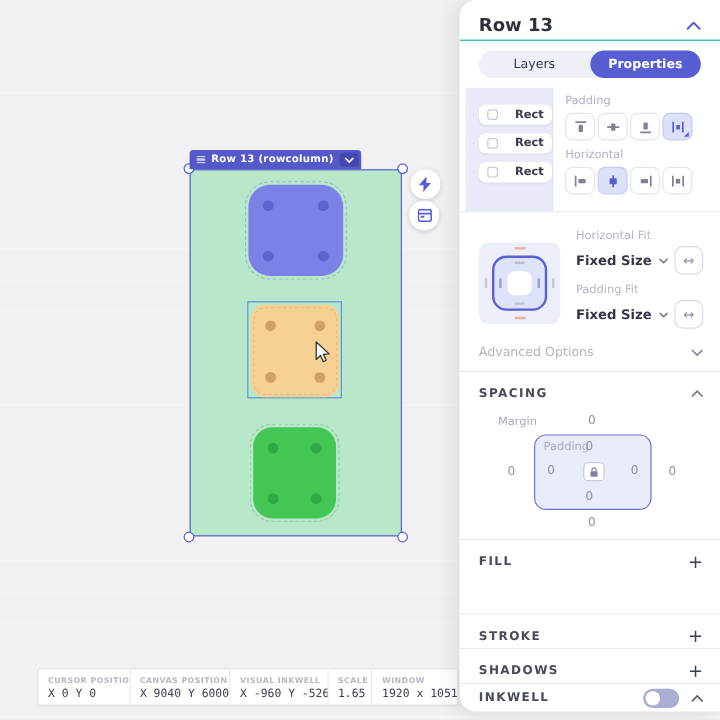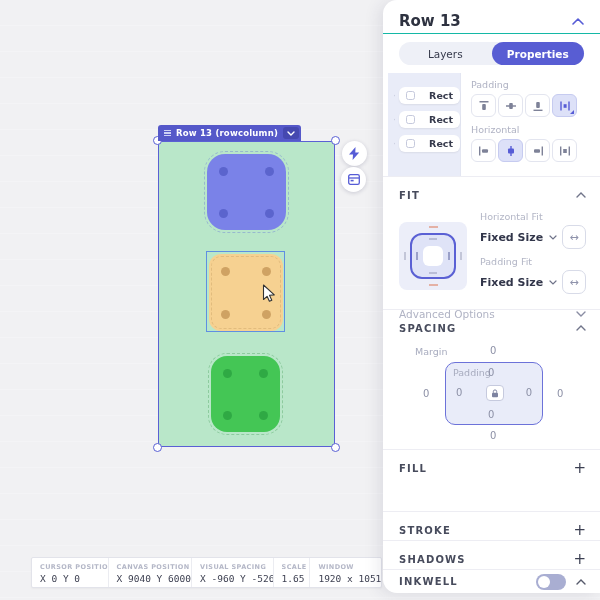--- a/index.html
+++ b/index.html
@@ -234,21 +234,21 @@
   <div class="status-bar">
     <div class="status-cell w-cursor">
       <div class="status-label">CURSOR POSITION</div>
       <div class="status-value">X 0 Y 0</div>
     </div>
     <div class="status-cell w-canvas">
       <div class="status-label">CANVAS POSITION</div>
       <div class="status-value">X 9040 Y 6000</div>
     </div>
     <div class="status-cell w-visual">
-      <div class="status-label">VISUAL SPACING</div>
+      <div class="status-label">VISUAL INKWELL</div>
       <div class="status-value">X -960 Y -526</div>
     </div>
     <div class="status-cell w-scale">
       <div class="status-label">SCALE</div>
       <div class="status-value">1.65</div>
     </div>
     <div class="status-cell w-window">
       <div class="status-label">WINDOW</div>
       <div class="status-value">1920 x 1051</div>
     </div>
@@ -359,28 +359,20 @@
               <line x1="2.7" y1="2.5" x2="2.7" y2="11.5" stroke="#7e8298" stroke-width="1.4"></line>
               <rect x="5.2" y="5" width="3.6" height="4" fill="#7e8298"></rect>
               <line x1="11.3" y1="2.5" x2="11.3" y2="11.5" stroke="#7e8298" stroke-width="1.4"></line>
             </svg>
         </div>
       </div>
     </div>
   </div>
 
   <div class="sec sec-fit">
-    <div class="sec-head">
-      <span class="sec-title">FIT</span>
-      <span class="right">
-        <svg width="10" height="6" viewBox="0 0 10 6">
-            <path d="M1 5l4-4 4 4" stroke="#71758a" stroke-width="1.4" fill="none" stroke-linecap="round"></path>
-          </svg>
-      </span>
-    </div>
     <div class="fit-body">
       <div class="fit-thumb">
         <span class="ft-mark h" style="top:4px;"></span>
         <span class="ft-mark h" style="bottom:4px;"></span>
         <span class="ft-mark v" style="left:5px;"></span>
         <span class="ft-mark v" style="right:5px;"></span>
         <span class="ft-outer"></span>
         <span class="ft-dash" style="top:16px;"></span>
         <span class="ft-dash" style="bottom:16px;"></span>
         <span class="ft-mark v" style="left:17px; background:#9aa0c9;"></span>

